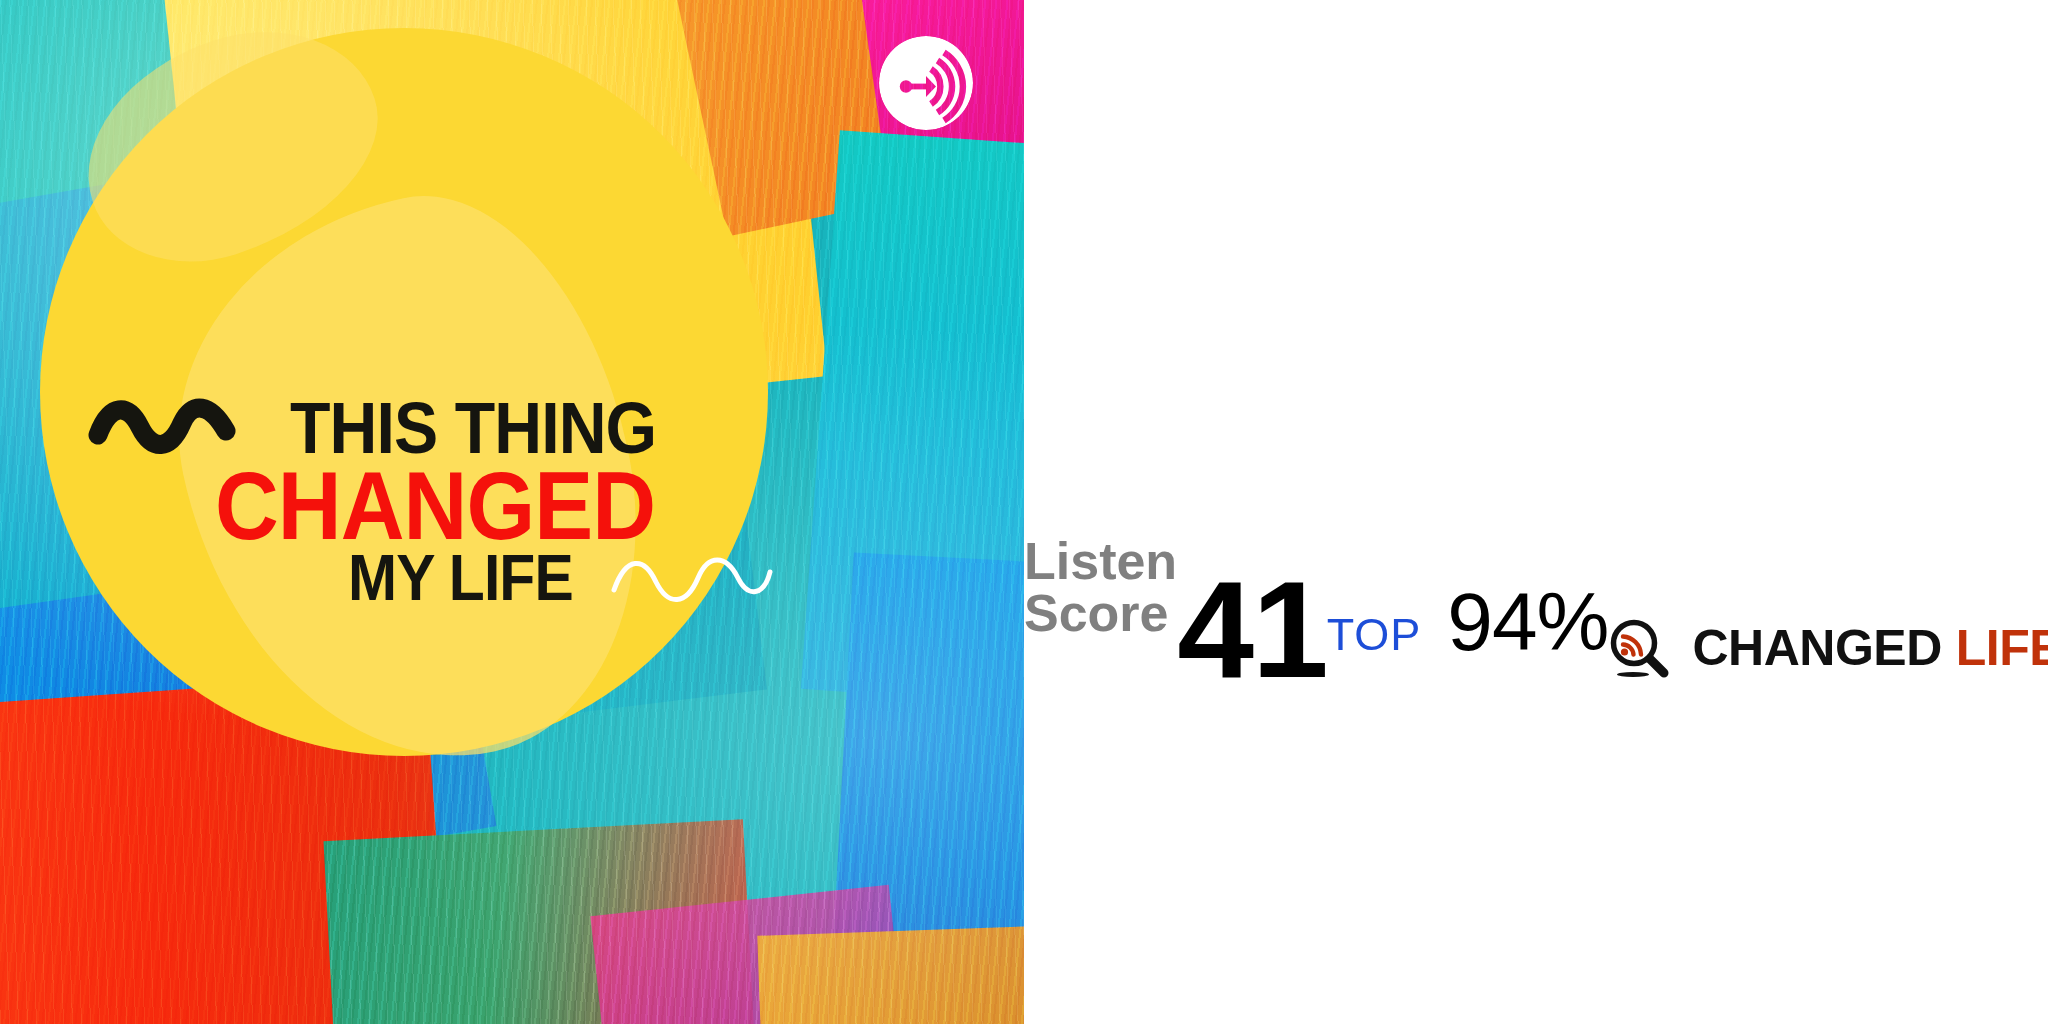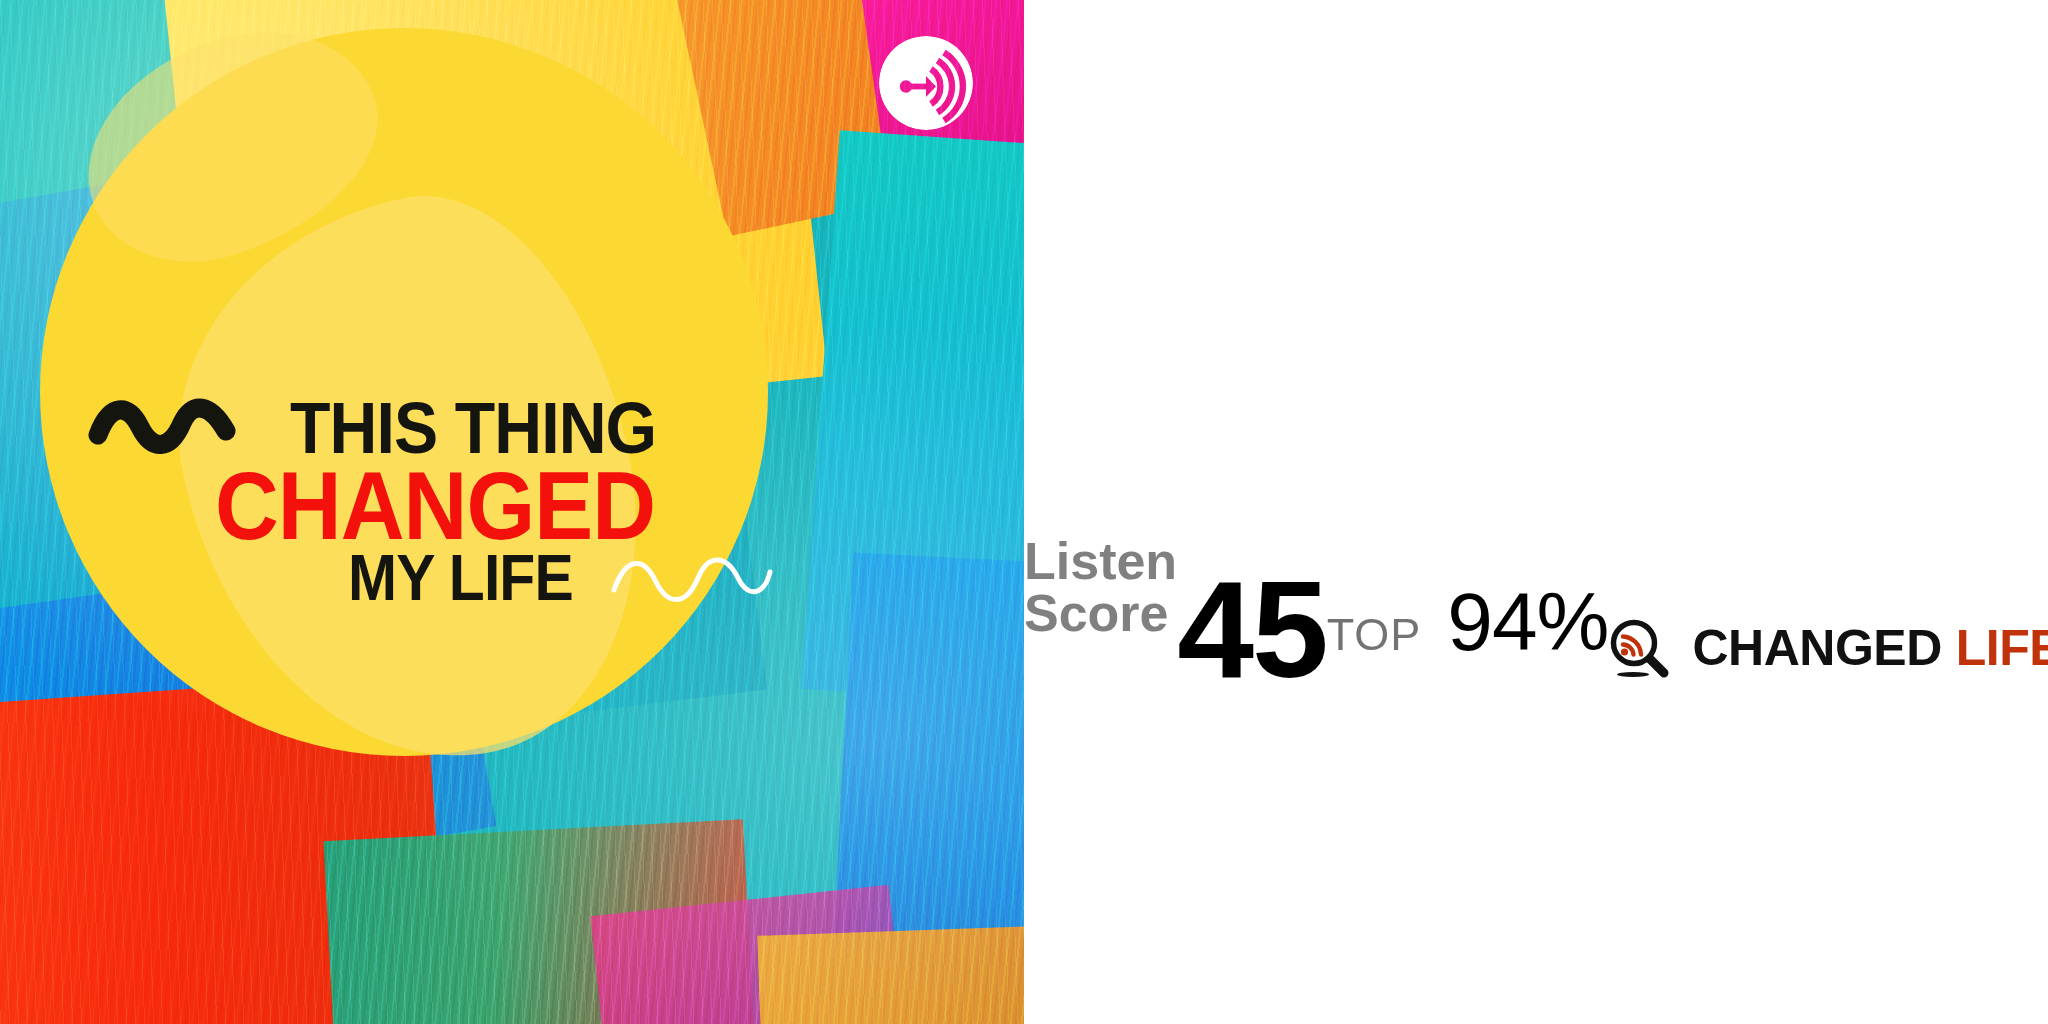--- a/index.html
+++ b/index.html
@@ -157,21 +157,21 @@
     font-size:138px; font-weight:700; color:#000000;
     line-height:1; margin-top:84px; letter-spacing:-2px;
   }
   .divider {
     width:466px; height:3px; background:#8f8f8f; margin-top:78px;
   }
   .top-row {
     display:flex; align-items:baseline; margin-top:70px;
   }
   .top-word {
-    font-size:45px; font-weight:400; color:#737373; letter-spacing:1px;
+    font-size:45px; font-weight:400; color:#1d4ed8; letter-spacing:1px;
   }
   .top-pct {
     font-size:82px; font-weight:400; color:#000; margin-left:26px; letter-spacing:-1px;
   }
   .brand {
     display:flex; align-items:center; margin-top:122px;
   }
   .brand-mark { flex:0 0 auto; margin-right:22px; }
   .brand-text {
     font-size:50px; font-weight:700; letter-spacing:-0.5px; line-height:1;
@@ -248,21 +248,21 @@
         </svg>
       </div>
 
     </div>
   </div>
 
   <div class="panel">
 
     <div class="ls-label">Listen Score</div>
 
-    <div class="ls-score">45</div>
+    <div class="ls-score">41</div>
 
     <div class="divider"></div>
 
     <div class="top-row">
       <span class="top-word">TOP</span>
       <span class="top-pct">94%</span>
     </div>
 
     <div class="brand">
       <svg class="brand-mark" width="62" height="62" viewBox="0 0 62 62">

